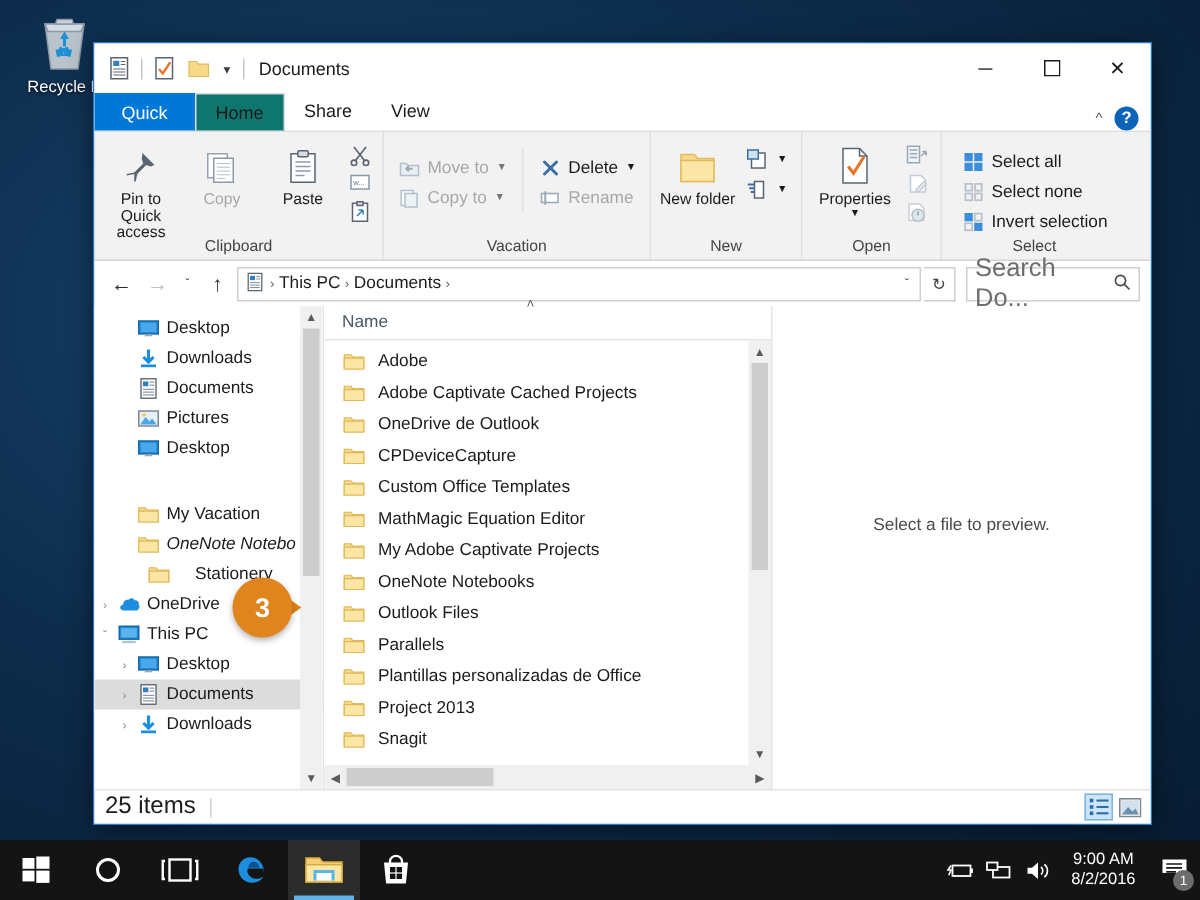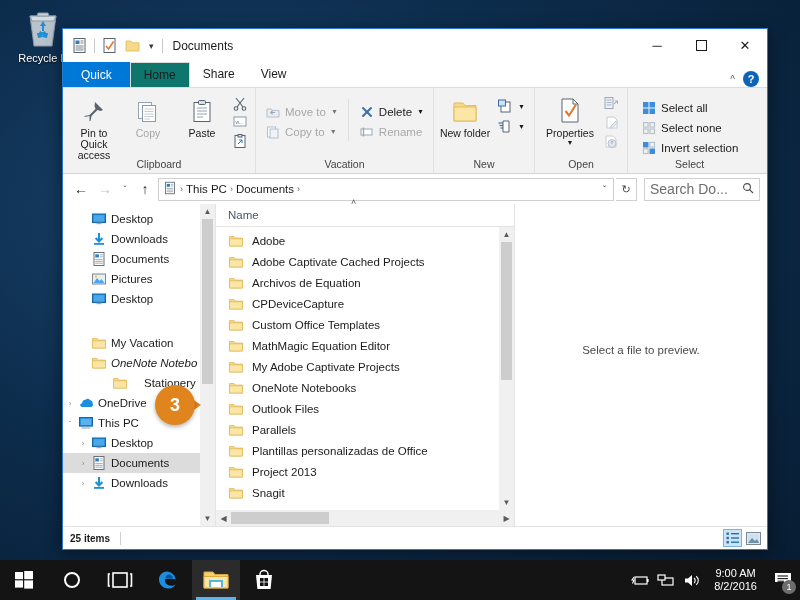--- a/index.html
+++ b/index.html
@@ -64,21 +64,21 @@
   .navbtn{width:22px;height:22px;display:flex;align-items:center;justify-content:center;font-size:14px;color:#2b2b2b;}
   .navbtn.dim{color:#c0c0c0;}
   .navbtn.small{width:14px;font-size:9px;color:#444;}
   .crumbbox{flex:1;height:21px;border:1px solid #cfcfcf;background:#fff;display:flex;align-items:center;
             padding:0 4px;gap:3px;font-size:11.5px;color:#1b1b1b;}
   .crumbbox .sepc{color:#666;font-size:9px;}
   .crumbbox .dd{margin-left:auto;font-size:9px;color:#444;padding-right:3px;}
   .refresh{width:20px;height:21px;display:flex;align-items:center;justify-content:center;
            border:1px solid #cfcfcf;border-left:none;font-size:11px;color:#444;}
   .searchbox{width:104px;height:21px;border:1px solid #cfcfcf;display:flex;align-items:center;
-             padding:0 5px;font-size:14px;color:#6d6d6d;margin-left:5px;}
+             padding:0 5px;font-size:17px;color:#6d6d6d;margin-left:5px;}
   .searchbox .mag{margin-left:auto;}
   
   .wbody{flex:1;display:flex;min-height:0;background:#fff;}
   .nav{width:152px;background:#fff;position:relative;overflow:hidden;}
   .navlist{padding-top:5px;}
   .navitem{height:20px;display:flex;align-items:center;font-size:11.5px;color:#1b1b1b;padding-right:4px;}
   .navitem.sel{background:#dcdcdc;}
   .navitem .exp{width:14px;text-align:center;font-size:8px;color:#8b8b8b;flex:none;}
   .navitem .ic{width:18px;display:flex;align-items:center;justify-content:center;flex:none;}
   .navitem .tx{margin-left:3px;white-space:nowrap;overflow:hidden;}
@@ -101,21 +101,21 @@
   .vscroll .arrb{position:absolute;bottom:0;width:15px;height:15px;display:flex;align-items:center;justify-content:center;font-size:8px;color:#5a5a5a;}
   .hscroll{height:16px;background:#f0f0f0;display:flex;align-items:center;flex:none;position:relative;}
   .hscroll .arr{width:15px;text-align:center;font-size:8px;color:#5a5a5a;}
   .hscroll .thumb{position:absolute;left:15px;width:98px;height:12px;top:2px;background:#cdcdcd;}
   .preview{width:253px;border-left:1px solid #e4e4e4;display:flex;align-items:flex-start;
            justify-content:center;padding-top:140px;box-sizing:border-box;}
   .preview span{font-size:11.5px;color:#4a4a4a;}
   
   .statusbar{height:22px;border-top:1px solid #e4e4e4;display:flex;align-items:center;
              padding:0 4px 0 7px;flex:none;background:#fff;}
-  .statusbar .cnt{font-size:10px;color:#1b1b1b;font-weight:bold;}
+  .statusbar .cnt{font-size:16px;color:#1b1b1b;}
   .statusbar .vsep{width:1px;height:13px;background:#d0d0d0;margin-left:10px;}
   .viewbtns{margin-left:auto;display:flex;gap:2px;}
   .viewbtn{width:19px;height:18px;display:flex;align-items:center;justify-content:center;}
   .viewbtn.on{background:#cce4f7;border:1px solid #7ab3e0;box-sizing:border-box;}
   
   #taskbar{position:absolute;left:0;bottom:0;width:800px;height:40px;background:#141414;display:flex;align-items:center;}
   .tbtn{width:48px;height:40px;display:flex;align-items:center;justify-content:center;position:relative;}
   .tbtn.active{background:#2b2b2b;}
   .tbtn.active:after{content:"";position:absolute;bottom:0;left:4px;right:4px;height:3px;background:#5fb3e8;}
   .tray{margin-left:auto;display:flex;align-items:center;height:40px;}
@@ -586,21 +586,21 @@
           <div class="navitem" style="padding-left: 13px; font-style: italic;">
             <span class="exp"></span>
             <span class="ic">
               <svg width="16" height="16" viewBox="0 0 16 16">
                 <path d="M1.5 3.5 h4.5 l1.2 1.6 H14.5 V13 H1.5 Z" fill="#f7d98a" stroke="#e0b958" stroke-width="0.8"></path>
                 <path d="M1.5 5.8 h13 V13 H1.5 Z" fill="#fbe6a6" stroke="#e0b958" stroke-width="0.8"></path>
               </svg>
             </span>
             <span class="tx">OneNote Notebo</span>
           </div>
-          <div class="navitem" style="padding-left: 22px; gap: 12px;">
+          <div class="navitem" style="padding-left: 8px; gap: 12px;">
             <span class="exp"></span>
             <span class="ic">
               <svg width="16" height="16" viewBox="0 0 16 16">
                 <path d="M1.5 3.5 h4.5 l1.2 1.6 H14.5 V13 H1.5 Z" fill="#f7d98a" stroke="#e0b958" stroke-width="0.8"></path>
                 <path d="M1.5 5.8 h13 V13 H1.5 Z" fill="#fbe6a6" stroke="#e0b958" stroke-width="0.8"></path>
               </svg>
             </span>
             <span class="tx">Stationery</span>
           </div>
           <div class="navitem" style="padding-left: 0px;">
@@ -694,21 +694,21 @@
               </span>
               <span class="fnm">Adobe Captivate Cached Projects</span>
             </div>
             <div class="filerow">
               <span class="fic">
                 <svg width="16" height="16" viewBox="0 0 16 16">
                   <path d="M1.5 3.5 h4.5 l1.2 1.6 H14.5 V13 H1.5 Z" fill="#f7d98a" stroke="#e0b958" stroke-width="0.8"></path>
                   <path d="M1.5 5.8 h13 V13 H1.5 Z" fill="#fbe6a6" stroke="#e0b958" stroke-width="0.8"></path>
                 </svg>
               </span>
-              <span class="fnm">Archivos de Equation</span>
+              <span class="fnm">OneDrive de Outlook</span>
             </div>
             <div class="filerow">
               <span class="fic">
                 <svg width="16" height="16" viewBox="0 0 16 16">
                   <path d="M1.5 3.5 h4.5 l1.2 1.6 H14.5 V13 H1.5 Z" fill="#f7d98a" stroke="#e0b958" stroke-width="0.8"></path>
                   <path d="M1.5 5.8 h13 V13 H1.5 Z" fill="#fbe6a6" stroke="#e0b958" stroke-width="0.8"></path>
                 </svg>
               </span>
               <span class="fnm">CPDeviceCapture</span>
             </div>

